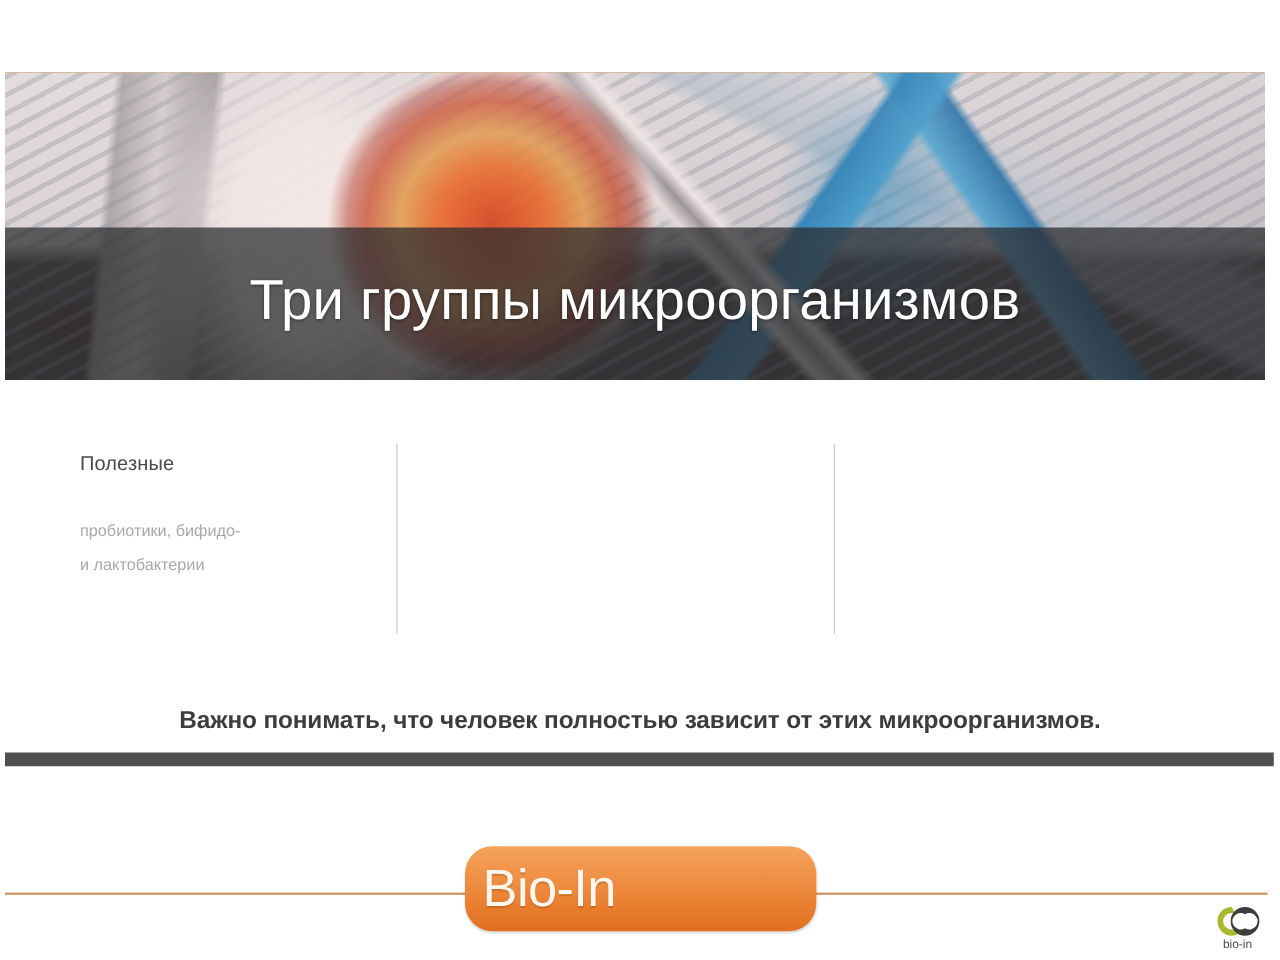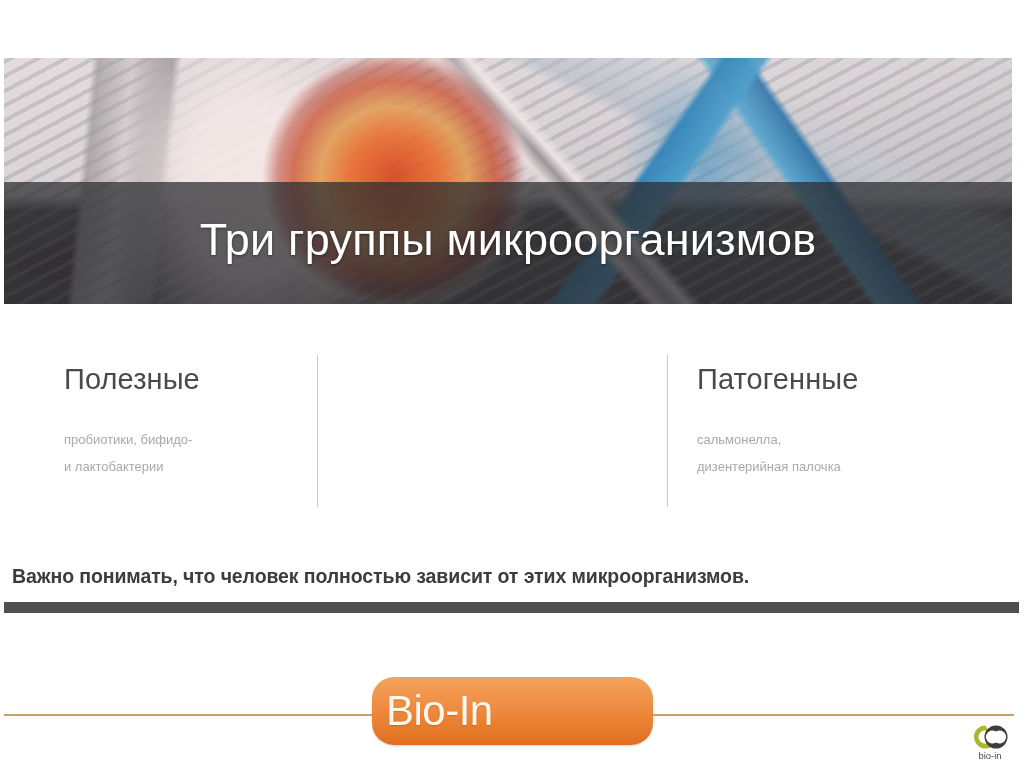--- a/index.html
+++ b/index.html
@@ -127,21 +127,21 @@
   .col {
     position: absolute;
     top: 0;
   }
   .col-1 { left: 64px;  width: 240px; }
   .col-2 { left: 343px; width: 310px; }
   .col-3 { left: 697px; width: 300px; }
 
   .col-head {
     color: #4a4a4a;
-    font-size: 29px;
+    font-size: 16px;
     font-weight: 400;
     letter-spacing: 0.1px;
     white-space: nowrap;
   }
   .col-1 .col-head { margin-top: 11px; }
   .col-2 .col-head { margin-top: 16px; }
   .col-3 .col-head { margin-top: 11px; }
 
   .col-body {
     margin-top: 30px;
@@ -160,23 +160,24 @@
     width: 1px;
     height: 152px;
     background: #c9c9c9;
   }
   .vdivider-1 { left: 317px; }
   .vdivider-2 { left: 667px; }
 
   
   .statement {
     position: absolute;
-    left: 12px;
+    left: 0;
     right: 0;
     top: 565px;
+    text-align: center;
     color: #3c3c3c;
     font-size: 19.5px;
     font-weight: 700;
     letter-spacing: -0.1px;
     white-space: nowrap;
   }
 
   
   .rule-dark {
     position: absolute;
@@ -248,25 +249,20 @@
 
   <div class="columns">
 
     <div class="col col-1">
       <div class="col-head">Полезные</div>
       <div class="col-body">пробиотики, бифидо-
 и лактобактерии</div>
     </div>
 
 
-    <div class="col col-3">
-      <div class="col-head">Патогенные</div>
-      <div class="col-body">сальмонелла,
-дизентерийная палочка</div>
-    </div>
 
   </div>
 
   <div class="statement">Важно понимать, что человек полностью зависит от этих микроорганизмов.</div>
 
   <div class="rule-dark"></div>
 
   <div class="rule-orange"></div>
 
   <div class="brand-button">

